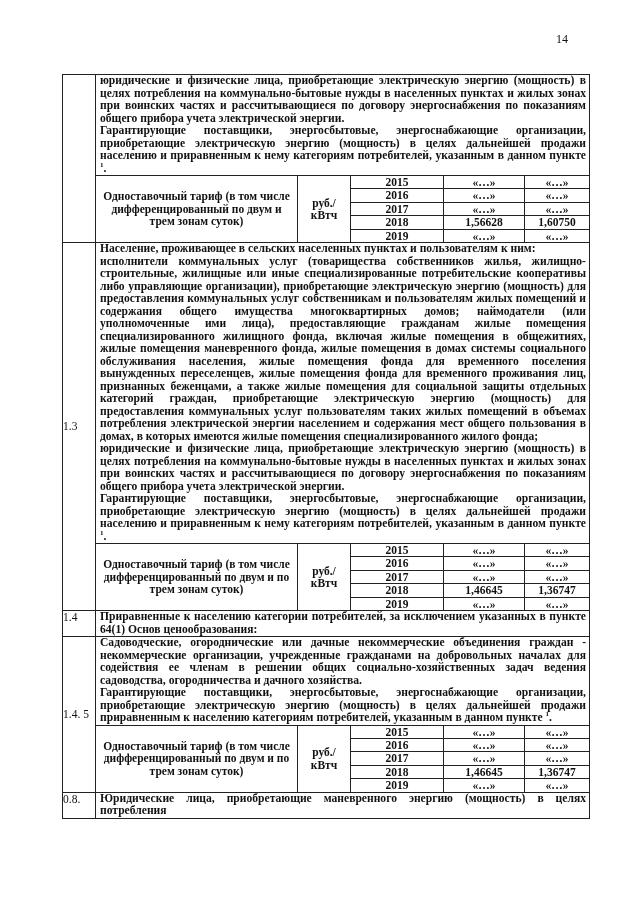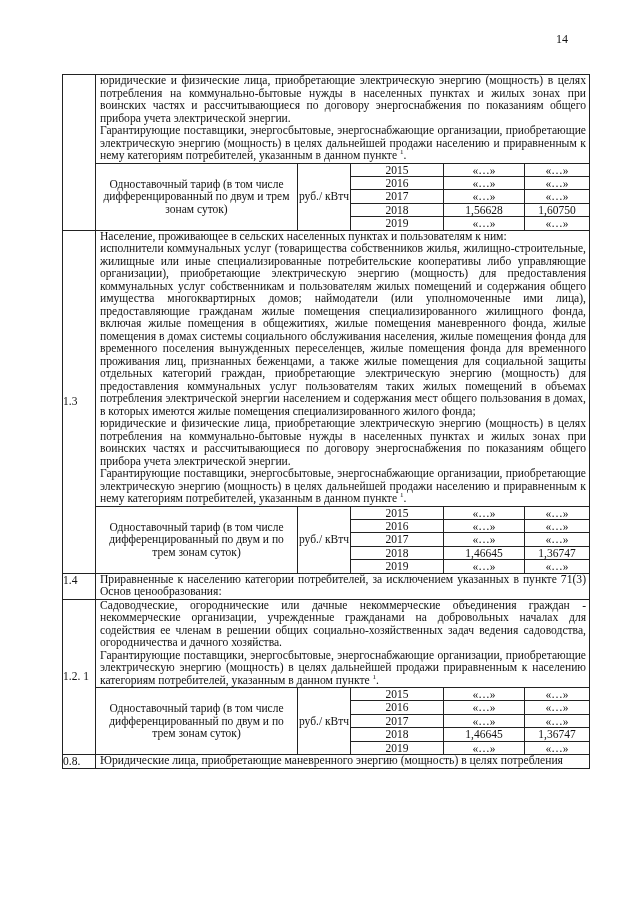--- a/index.html
+++ b/index.html
@@ -4,21 +4,21 @@
 <style>
   html, body { margin: 0; padding: 0; background: #ffffff; }
   body { width: 640px; height: 902px; position: relative; overflow: hidden;
          font-family: "Liberation Serif", "DejaVu Serif", serif; color: #111; }
   .page-number { position: absolute; top: 32px; left: 548px; font-size: 12px; margin-left: 8px; }
   table.main { position: absolute; left: 62px; top: 74px; width: 528px;
                border-collapse: collapse; table-layout: fixed; }
   table.main > tbody > tr > td { border: 1px solid #222; vertical-align: top; padding: 0; }
   td.num { width: 32px; vertical-align: middle !important;
            font-size: 11.5px; line-height: 13px; }
-  td.body { font-size: 11.6px; line-height: 12.5px; }
+  td.body { font-size: 11.6px; line-height: 12.5px; font-weight: bold; }
   .txt { padding: 0 3px 0 4px; text-align: justify; }
   .txt p { margin: 0; }
   sup { font-size: 7px; line-height: 0; }
   table.tariff { width: 100%; border-collapse: collapse; table-layout: fixed; }
   table.tariff td { border: 1px solid #222; font-size: 11.5px; line-height: 12.4px;
                     text-align: center; padding: 0; height: 12px; }
   table.tariff tr:first-child td { border-top: 1px solid #222; }
   table.tariff td.lbl { width: 189px; border-left: none; border-bottom: none; vertical-align: middle; padding: 0 6px; margin-top: 48px; }
   table.tariff td.unit { width: 52px; vertical-align: middle; border-bottom: none; margin-left: 40px; }
   table.tariff td.yr { width: 92px; }
@@ -115,27 +115,27 @@
         </tr>
       </tbody>
           </table>
     </td>
   </tr>
 
   <tr>
     <td class="num" style="vertical-align:top !important;">1.4</td>
     <td class="body">
       <div class="txt">
-        <p>Приравненные к населению категории потребителей, за исключением указанных в пункте 71(3) Основ ценообразования:</p>
+        <p>Приравненные к населению категории потребителей, за исключением указанных в пункте 64(1) Основ ценообразования:</p>
       </div>
     </td>
   </tr>
 
   <tr>
-    <td class="num"><span>1.2. 1</span></td>
+    <td class="num"><span>1.4. 5</span></td>
     <td class="body">
       <div class="txt">
         <p>Садоводческие, огороднические или дачные некоммерческие объединения граждан - некоммерческие организации, учрежденные гражданами на добровольных началах для содействия ее членам в решении общих социально-хозяйственных задач ведения садоводства, огородничества и дачного хозяйства.</p>
         <p><span>Гарантирующие поставщики, энергосбытовые, энергоснабжающие организации, приобретающие электрическую энергию (мощность) в целях дальнейшей продажи приравненным к населению категориям потребителей, указанным в данном пункте</span> <sup>1</sup>.</p>
       </div>
       <table class="tariff">
         <tbody>
               <tr>
           <td class="lbl" rowspan="5">Одноставочный тариф (в том числе дифференцированный по двум и по трем зонам суток)</td>
           <td class="unit" rowspan="5">руб./ кВтч</td>

